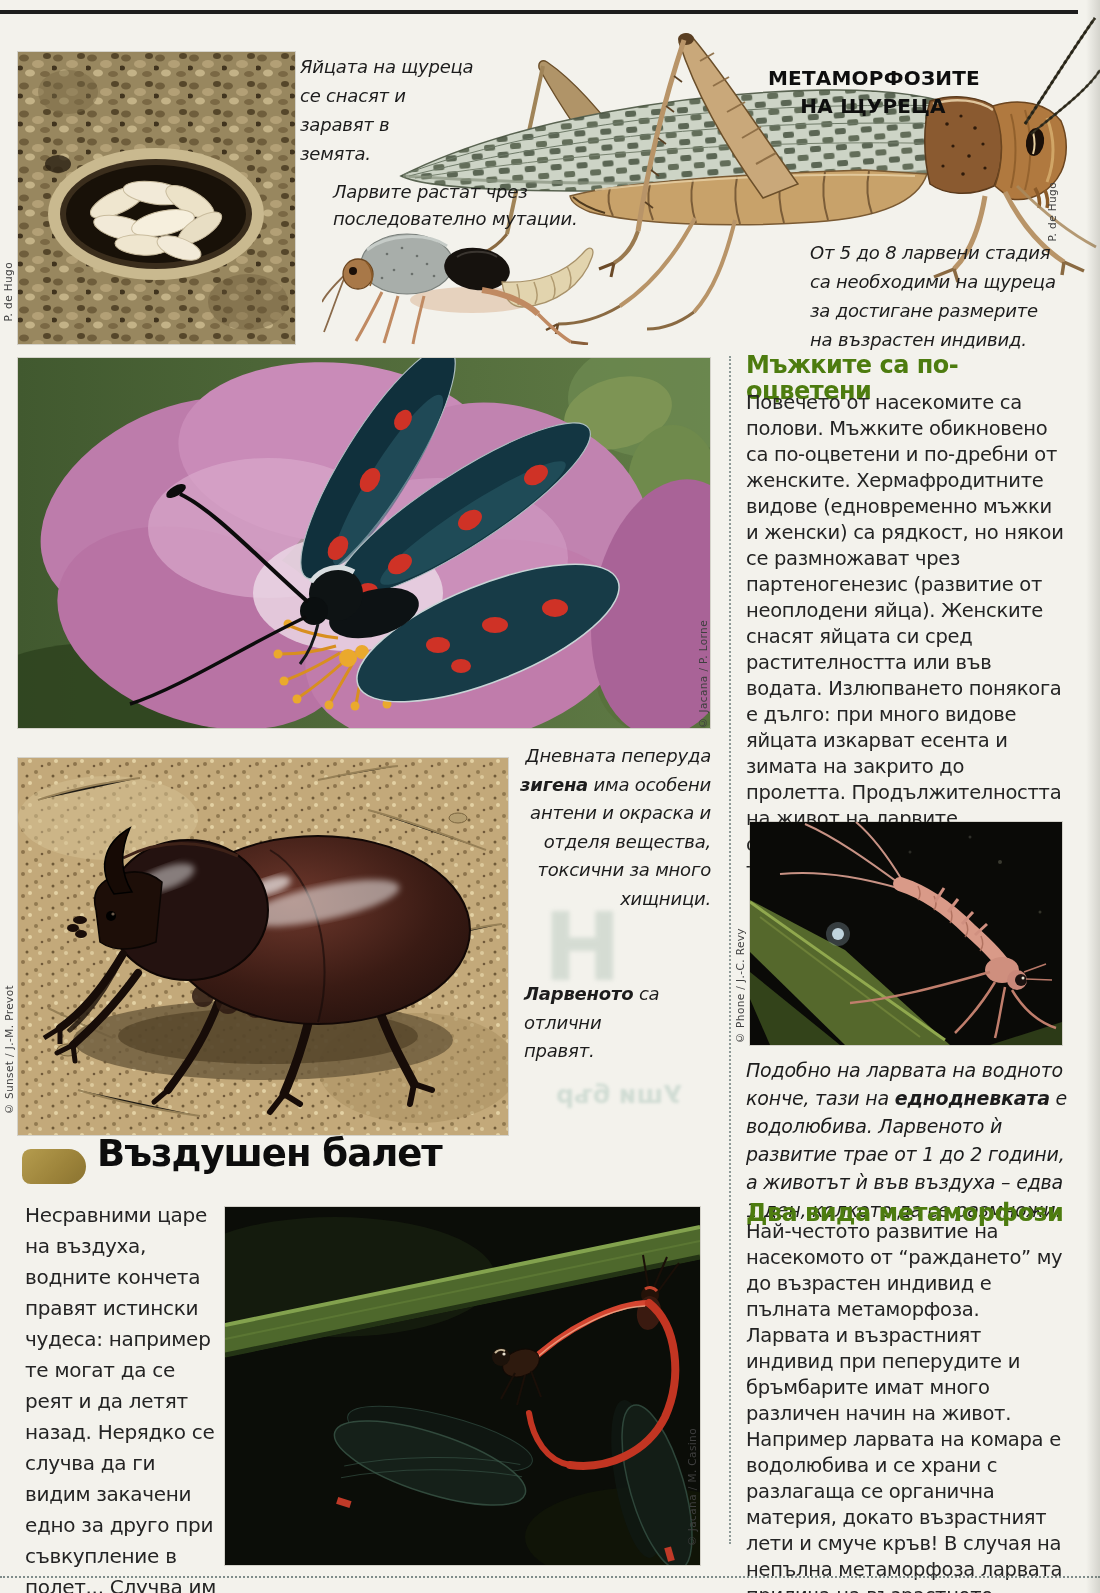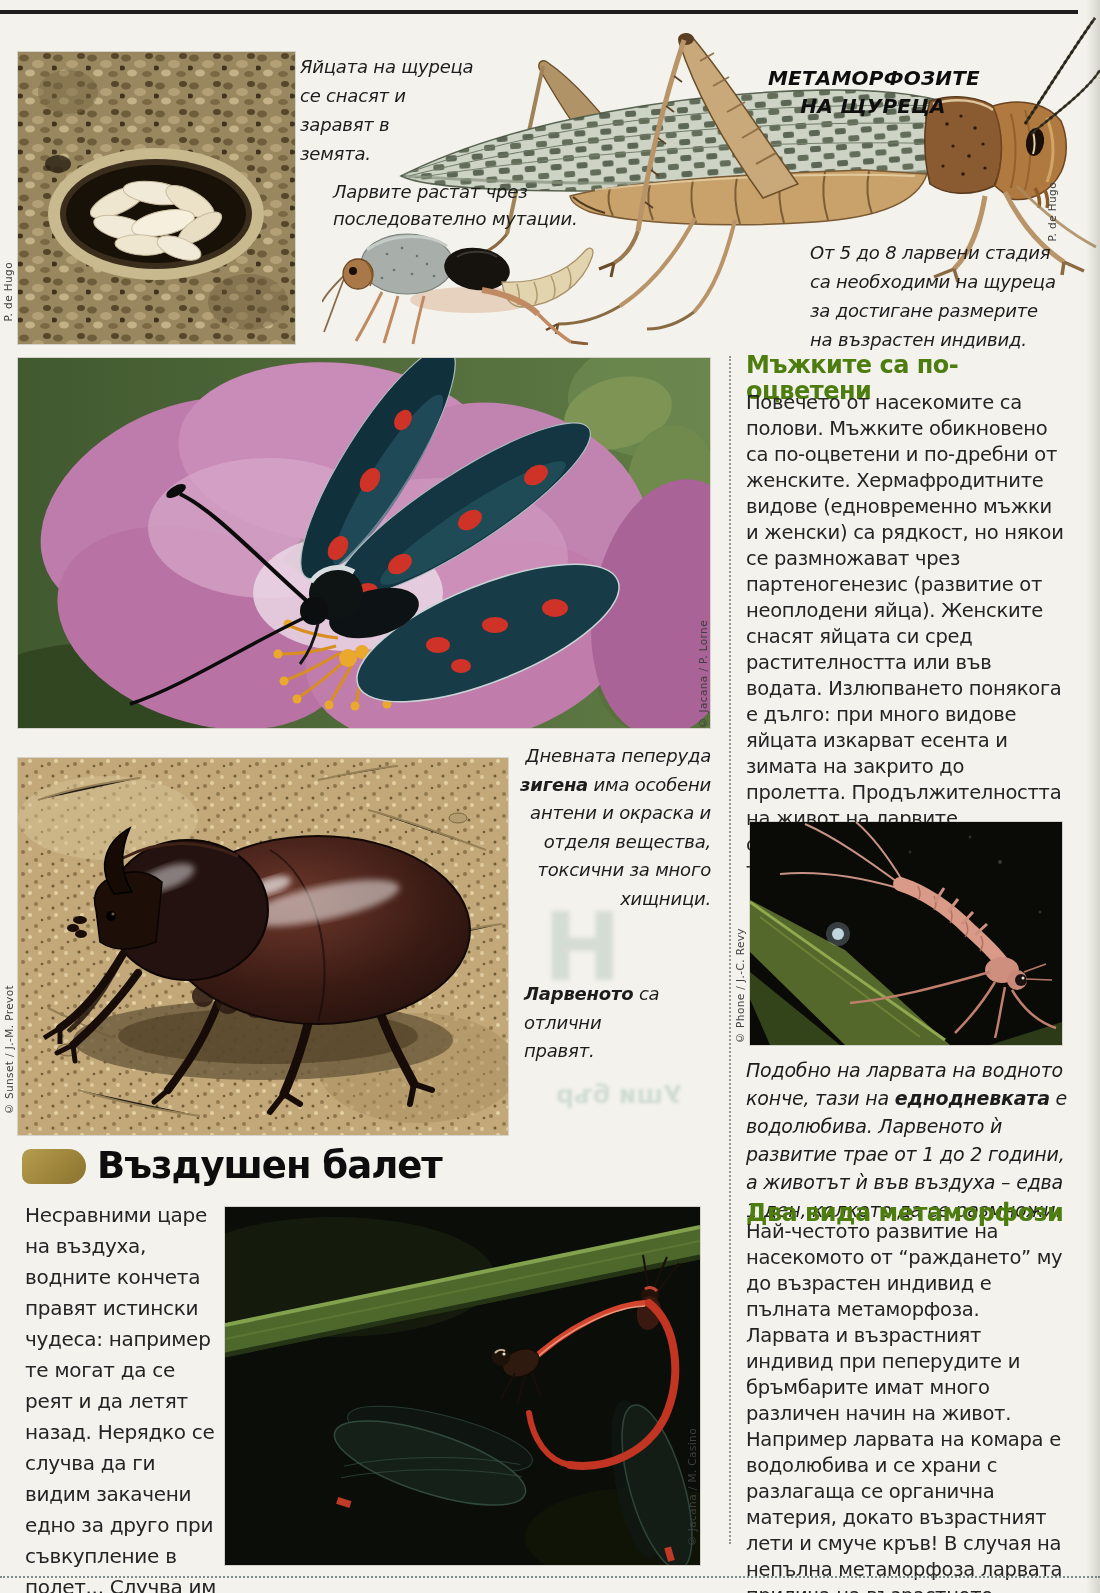--- a/index.html
+++ b/index.html
@@ -23,37 +23,37 @@
   .credit{
     position:absolute;font-size:10.5px;color:#3f3f3f;letter-spacing:.4px;
     writing-mode:vertical-rl;transform:rotate(180deg);white-space:nowrap;
   }
   .headline{
     position:absolute;font-weight:bold;color:#4d7c0f;font-size:24px;
     letter-spacing:-.5px;line-height:1.1;
   }
   .masthead{
     position:absolute;left:768px;top:64px;width:210px;text-align:center;
-    font-weight:bold;font-size:20px;line-height:28px;color:#0e0e0e;letter-spacing:.2px;font-style:italic;
+    font-weight:bold;font-size:20px;line-height:28px;color:#0e0e0e;letter-spacing:.2px;
   }
   .bodytext{
     position:absolute;font-size:19.5px;line-height:26px;color:#242424;letter-spacing:-.3px;
   }
   .ballet-body{font-size:20px;line-height:31px;}
   .vsep{position:absolute;left:729px;top:356px;height:1188px;width:0;
     border-left:2px dotted #8d9996;}
   .hsep{position:absolute;left:0;top:1576px;width:1100px;height:0;
     border-top:2px dotted #7f8c8a;}
   .bullet{
     position:absolute;left:22px;top:1149px;width:64px;height:35px;
     border-radius:9px 18px 18px 9px;
     background:linear-gradient(135deg,#b59c4e,#9c833a 60%,#8a7330);
   }
   .ballet-head{position:absolute;left:97px;top:1132px;font-weight:bold;
-    font-size:37px;letter-spacing:-1px;color:#0d0d0d;margin-top:12px;}
+    font-size:37px;letter-spacing:-1px;color:#0d0d0d;}
   .ghost{position:absolute;font-weight:bold;color:#58907f;pointer-events:none;}
   .g1{left:237px;top:1060px;font-size:29px;opacity:.34;filter:blur(1.2px);}
   .g2{left:252px;top:1097px;font-size:29px;opacity:.30;filter:blur(1.2px);}
   .g3{left:556px;top:1080px;font-size:25px;opacity:.22;filter:blur(1.6px);transform:scaleX(-1);}
   .gH{left:543px;top:893px;font-size:94px;color:#9db4a6;opacity:.34;filter:blur(2px);}
 </style>
 </head>
 <body>
 
 <div class="page">

